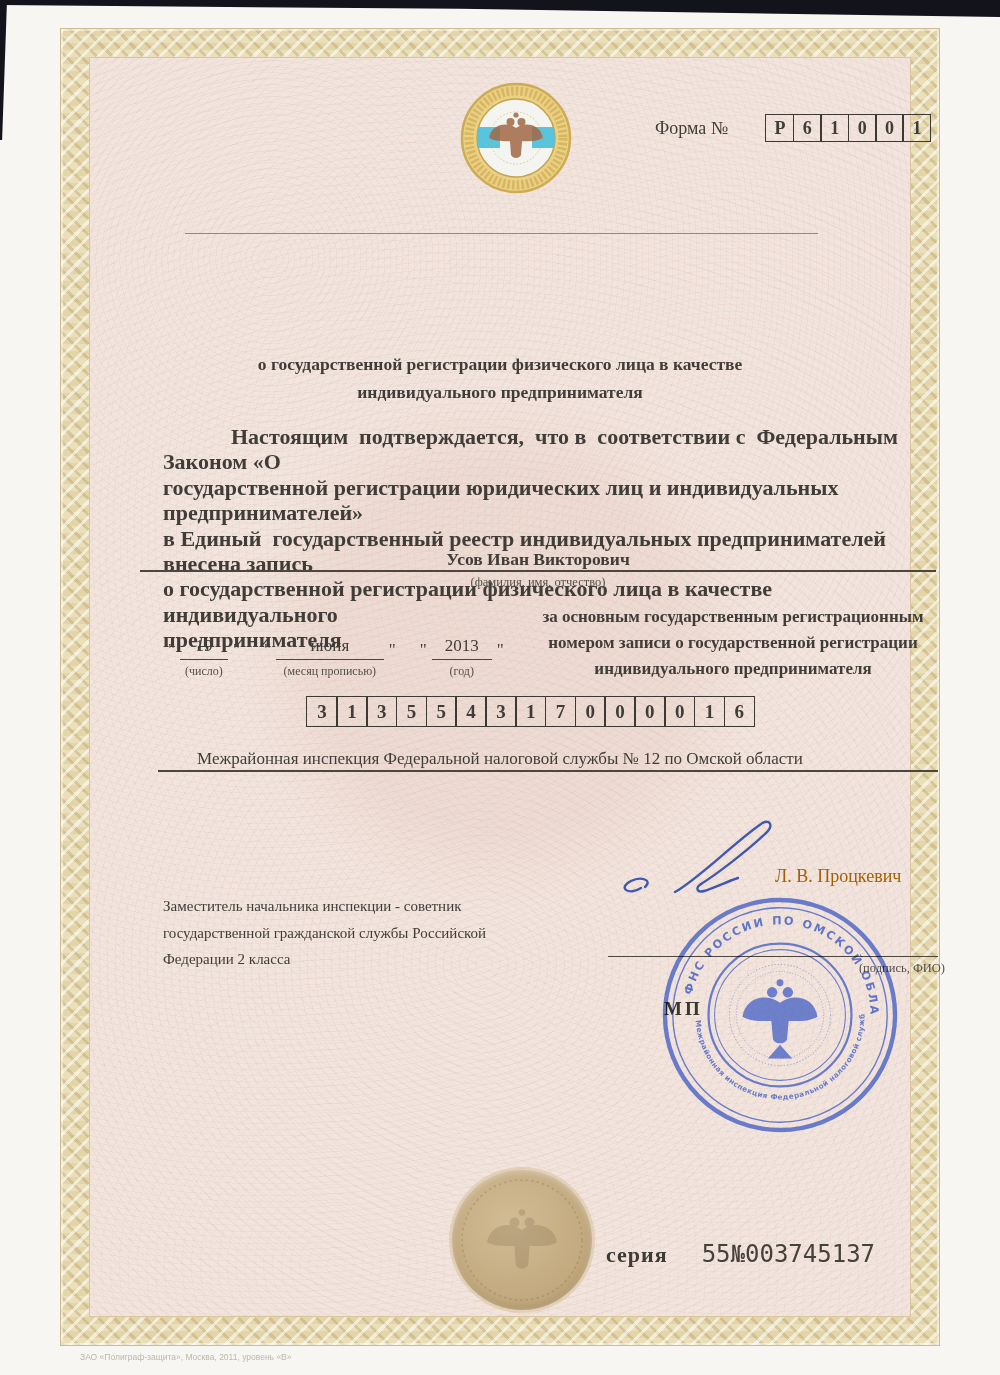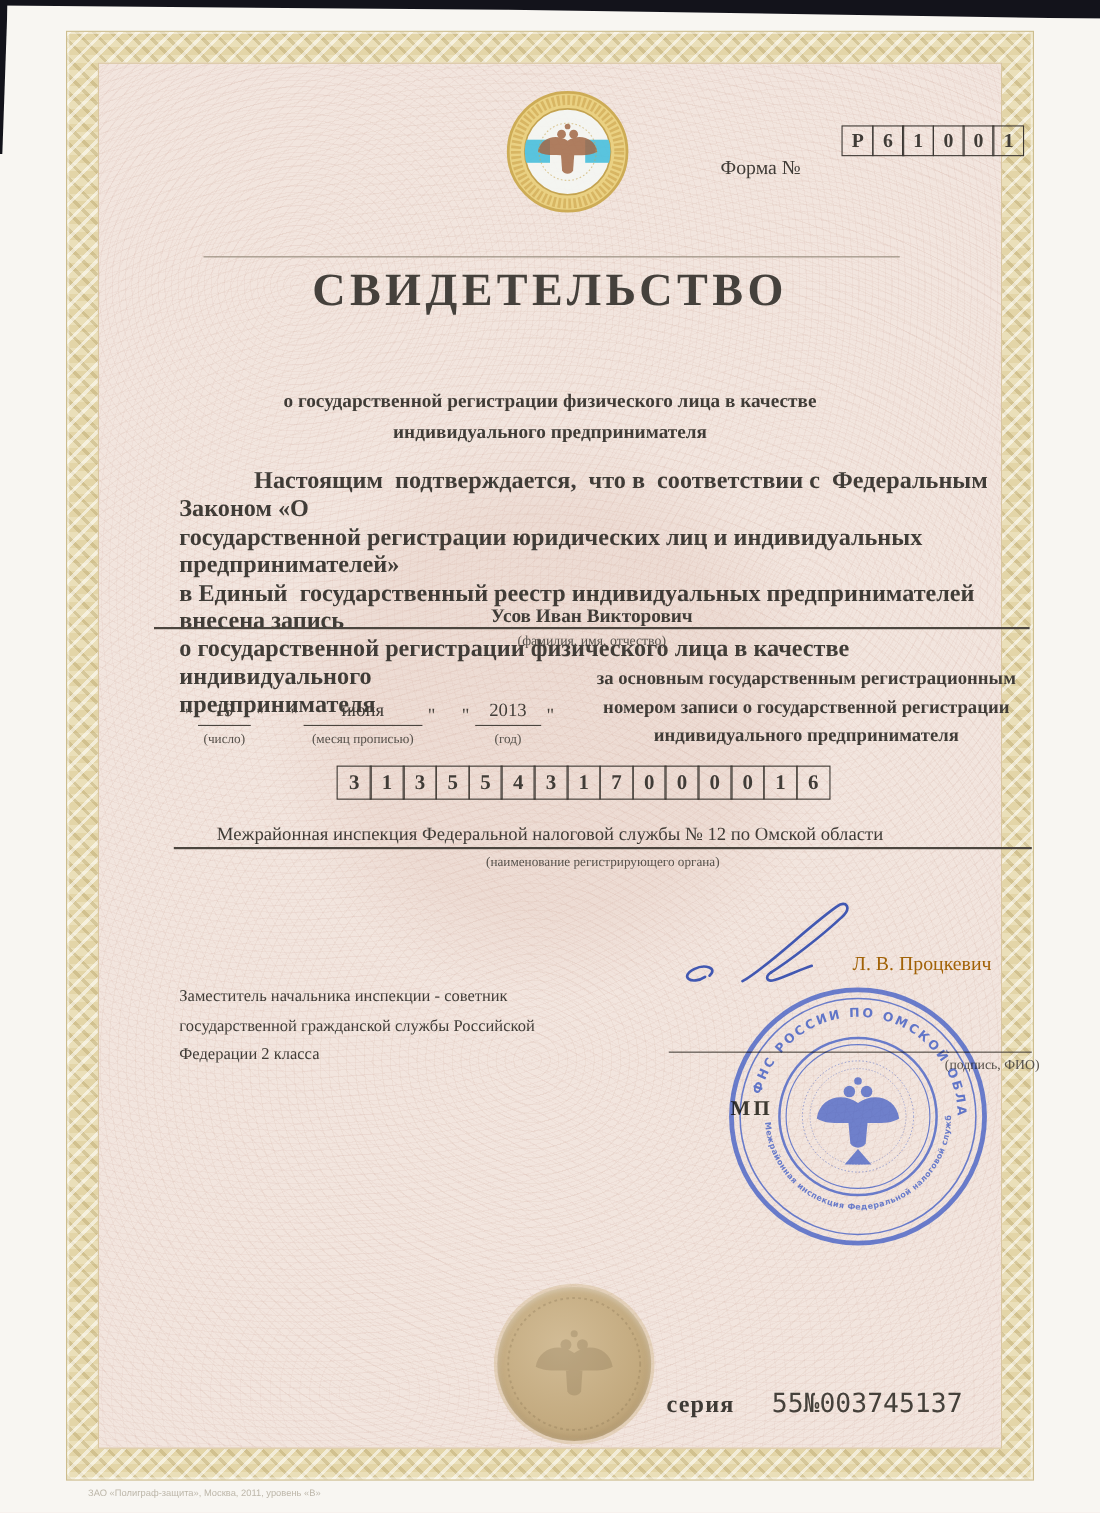--- a/index.html
+++ b/index.html
@@ -20,21 +20,21 @@
   .cert-inner{position:absolute;inset:28px;border:1px solid #d9c6a0;
     background-color:#f2e5de;
     background-image:
       radial-gradient(circle at 50% 47%, rgba(210,170,155,.16) 0 180px, rgba(210,170,155,0) 260px),
       repeating-radial-gradient(circle at 22% 16%, rgba(214,178,168,.14) 0 1px, rgba(0,0,0,0) 1px 6px),
       repeating-radial-gradient(circle at 78% 38%, rgba(214,178,168,.12) 0 1px, rgba(0,0,0,0) 1px 7px),
       repeating-radial-gradient(circle at 48% 72%, rgba(203,170,150,.12) 0 1px, rgba(0,0,0,0) 1px 8px),
       repeating-radial-gradient(circle at 30% 96%, rgba(214,178,168,.10) 0 1px, rgba(0,0,0,0) 1px 9px);}
   .content{position:absolute;inset:0;z-index:10;}
   .abs{position:absolute;}
-  .ser{font-family:"Liberation Serif",serif;margin-top:24px;}
+  .ser{font-family:"Liberation Serif",serif;}
   .b{font-weight:bold;}
   .center{text-align:center;}
   
   .emblem{left:460px;top:82px;width:112px;height:112px;opacity:.9;}
   
   .form-label{left:655px;top:118px;font-size:18px;}
   .code-row{display:flex;}
   .code-row .cell{box-sizing:border-box;display:flex;align-items:center;justify-content:center;
     border:1.6px solid #3c3833;margin-left:-1.6px;font-weight:bold;font-family:"Liberation Serif",serif;}
   .form-code{left:767px;top:114px;}
@@ -129,21 +129,20 @@
     <div class="abs form-code code-row">
         <span class="cell">Р</span>
         <span class="cell">6</span>
         <span class="cell">1</span>
         <span class="cell">0</span>
         <span class="cell">0</span>
         <span class="cell">1</span>
       </div>
 
     <div class="abs agency-line"></div>
-    <div class="abs cert-title b center">СВИДЕТЕЛЬСТВО</div>
     <div class="abs subtitle b center">о государственной регистрации физического лица в качестве
 индивидуального предпринимателя</div>
 
     <div class="abs paragraph b">Настоящим  подтверждается,  что в  соответствии с  Федеральным Законом «О
 государственной регистрации юридических лиц и индивидуальных предпринимателей»
 в Единый  государственный реестр индивидуальных предпринимателей внесена запись
 о государственной регистрации физического лица в качестве индивидуального
 предпринимателя</div>
 
     <div class="abs fio b center">Усов Иван Викторович</div>
@@ -193,21 +192,20 @@
         <span class="cell">0</span>
         <span class="cell">0</span>
         <span class="cell">0</span>
         <span class="cell">0</span>
         <span class="cell">1</span>
         <span class="cell">6</span>
       </div>
 
     <div class="abs authority center" style="width:800px;left:100px;">Межрайонная инспекция Федеральной налоговой службы № 12 по Омской области</div>
     <div class="abs authority-line"></div>
-    <div class="abs authority-label center">(наименование регистрирующего органа)</div>
 
     <div class="abs signer-name">Л. В. Процкевич</div>
     <div class="abs official-title">Заместитель начальника инспекции - советник
 государственной гражданской службы Российской
 Федерации 2 класса</div>
     <div class="abs sig-line"></div>
     <div class="abs sig-label">(подпись, ФИО)</div>
     <div class="abs mp b">МП</div>
 
     <svg class="abs stamp" viewBox="-140 -140 280 280">

